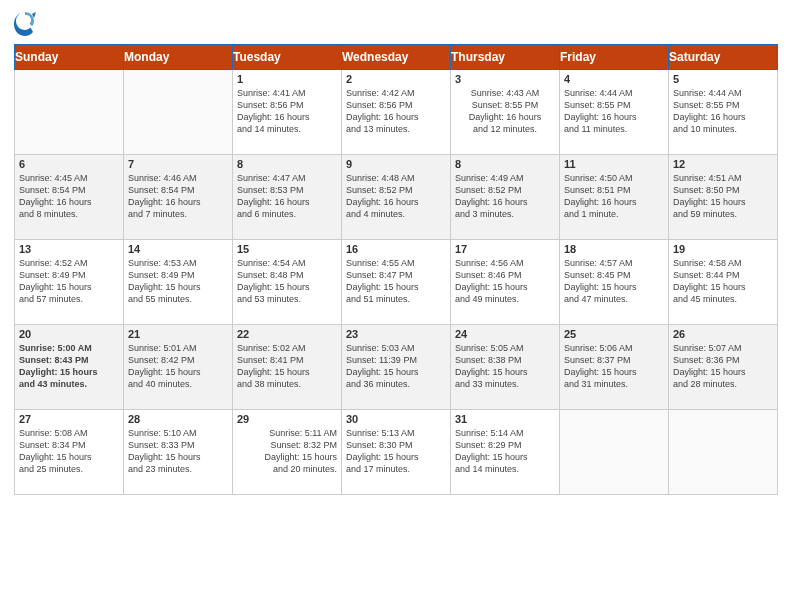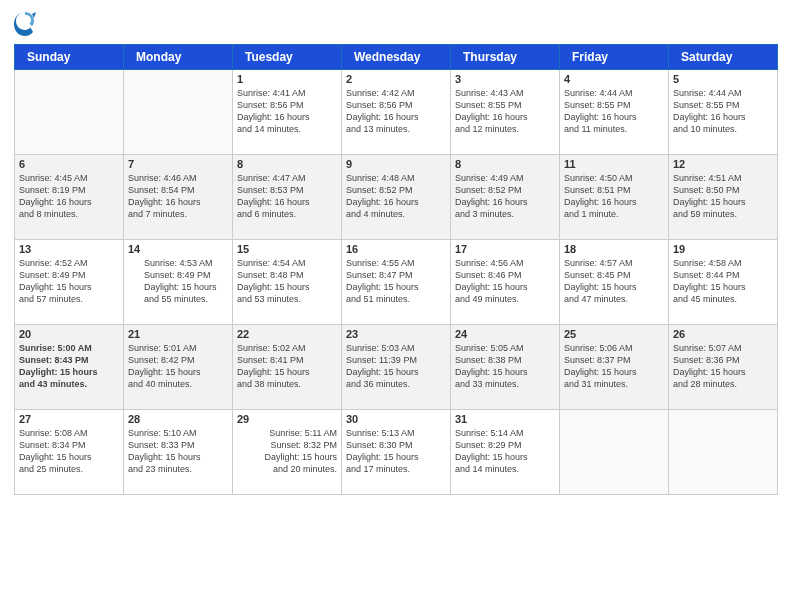--- a/index.html
+++ b/index.html
@@ -61,25 +61,25 @@
       font-size: 14px;
       color: #333;
       font-weight: normal;
     }
     .calendar {
       width: 100%;
       border-collapse: collapse;
       table-layout: fixed;
     }
     .calendar thead th {
-      background: #1d4ed8;
+      background: #c2410c;
       color: #fff;
       font-size: 12px;
       font-weight: bold;
-      padding: 5px 12px;
+      padding: 5px 0;
       text-align: left;
       border: 1px solid #1a6eb5;
     }
     .calendar tbody td {
       border: 1px solid #ccc;
       vertical-align: top;
       padding: 3px 4px;
       font-size: 9.5px;
       color: #333;
       height: 85px;
@@ -158,21 +158,21 @@
           </td>
           <td>
             <div class="day-number">2</div>
             <div class="day-info" style="white-space: pre-line;">Sunrise: 4:42 AM
 Sunset: 8:56 PM
 Daylight: 16 hours
 and 13 minutes.</div>
           </td>
           <td>
             <div class="day-number">3</div>
-            <div class="day-info" style="white-space: pre-line;">Sunrise: 4:43 AM
+            <div class="day-info" style="white-space: pre-line; text-align: center;">Sunrise: 4:43 AM
 Sunset: 8:55 PM
 Daylight: 16 hours
 and 12 minutes.</div>
           </td>
           <td>
             <div class="day-number">4</div>
             <div class="day-info" style="white-space: pre-line;">Sunrise: 4:44 AM
 Sunset: 8:55 PM
 Daylight: 16 hours
 and 11 minutes.</div>
@@ -182,21 +182,21 @@
             <div class="day-info" style="white-space: pre-line;">Sunrise: 4:44 AM
 Sunset: 8:55 PM
 Daylight: 16 hours
 and 10 minutes.</div>
           </td>
         </tr>
         <tr>
           <td>
             <div class="day-number">6</div>
             <div class="day-info" style="white-space: pre-line;">Sunrise: 4:45 AM
-Sunset: 8:19 PM
+Sunset: 8:54 PM
 Daylight: 16 hours
 and 8 minutes.</div>
           </td>
           <td>
             <div class="day-number">7</div>
             <div class="day-info" style="white-space: pre-line;">Sunrise: 4:46 AM
 Sunset: 8:54 PM
 Daylight: 16 hours
 and 7 minutes.</div>
           </td>
@@ -239,21 +239,21 @@
         <tr>
           <td>
             <div class="day-number">13</div>
             <div class="day-info" style="white-space: pre-line;">Sunrise: 4:52 AM
 Sunset: 8:49 PM
 Daylight: 15 hours
 and 57 minutes.</div>
           </td>
           <td>
             <div class="day-number">14</div>
-            <div class="day-info" style="white-space: pre-line; margin-left: 16px;">Sunrise: 4:53 AM
+            <div class="day-info" style="white-space: pre-line;">Sunrise: 4:53 AM
 Sunset: 8:49 PM
 Daylight: 15 hours
 and 55 minutes.</div>
           </td>
           <td>
             <div class="day-number">15</div>
             <div class="day-info" style="white-space: pre-line;">Sunrise: 4:54 AM
 Sunset: 8:48 PM
 Daylight: 15 hours
 and 53 minutes.</div>

